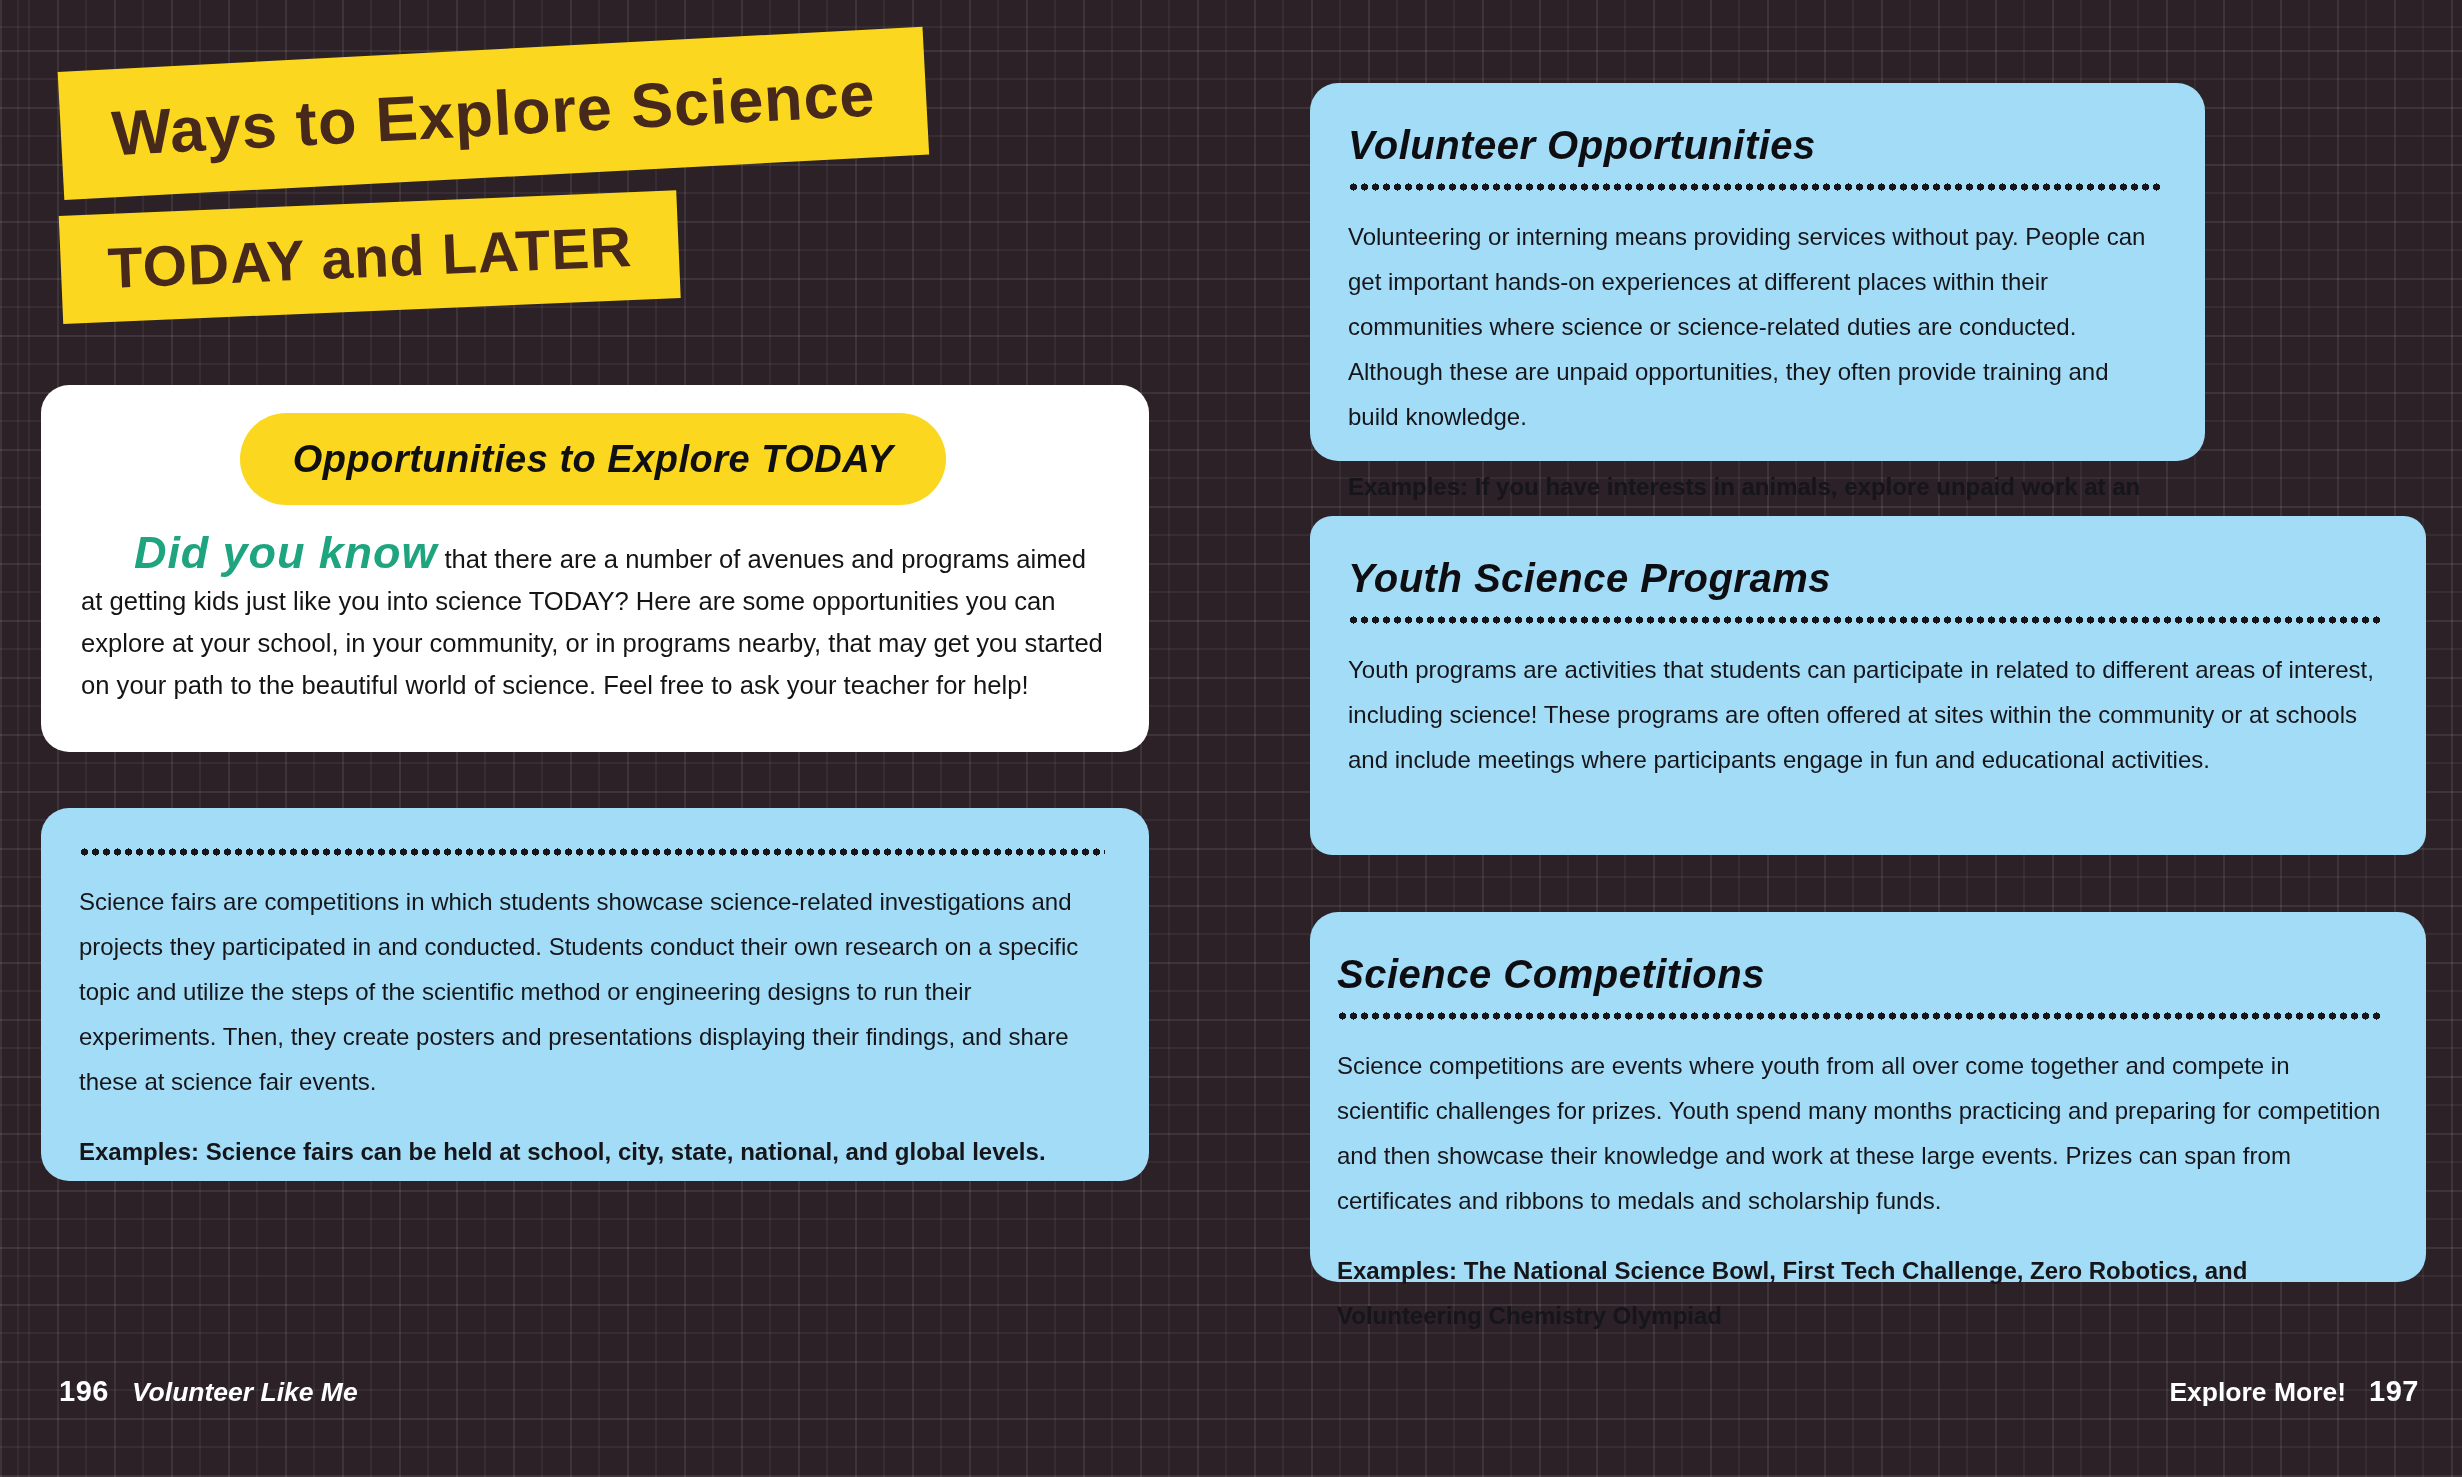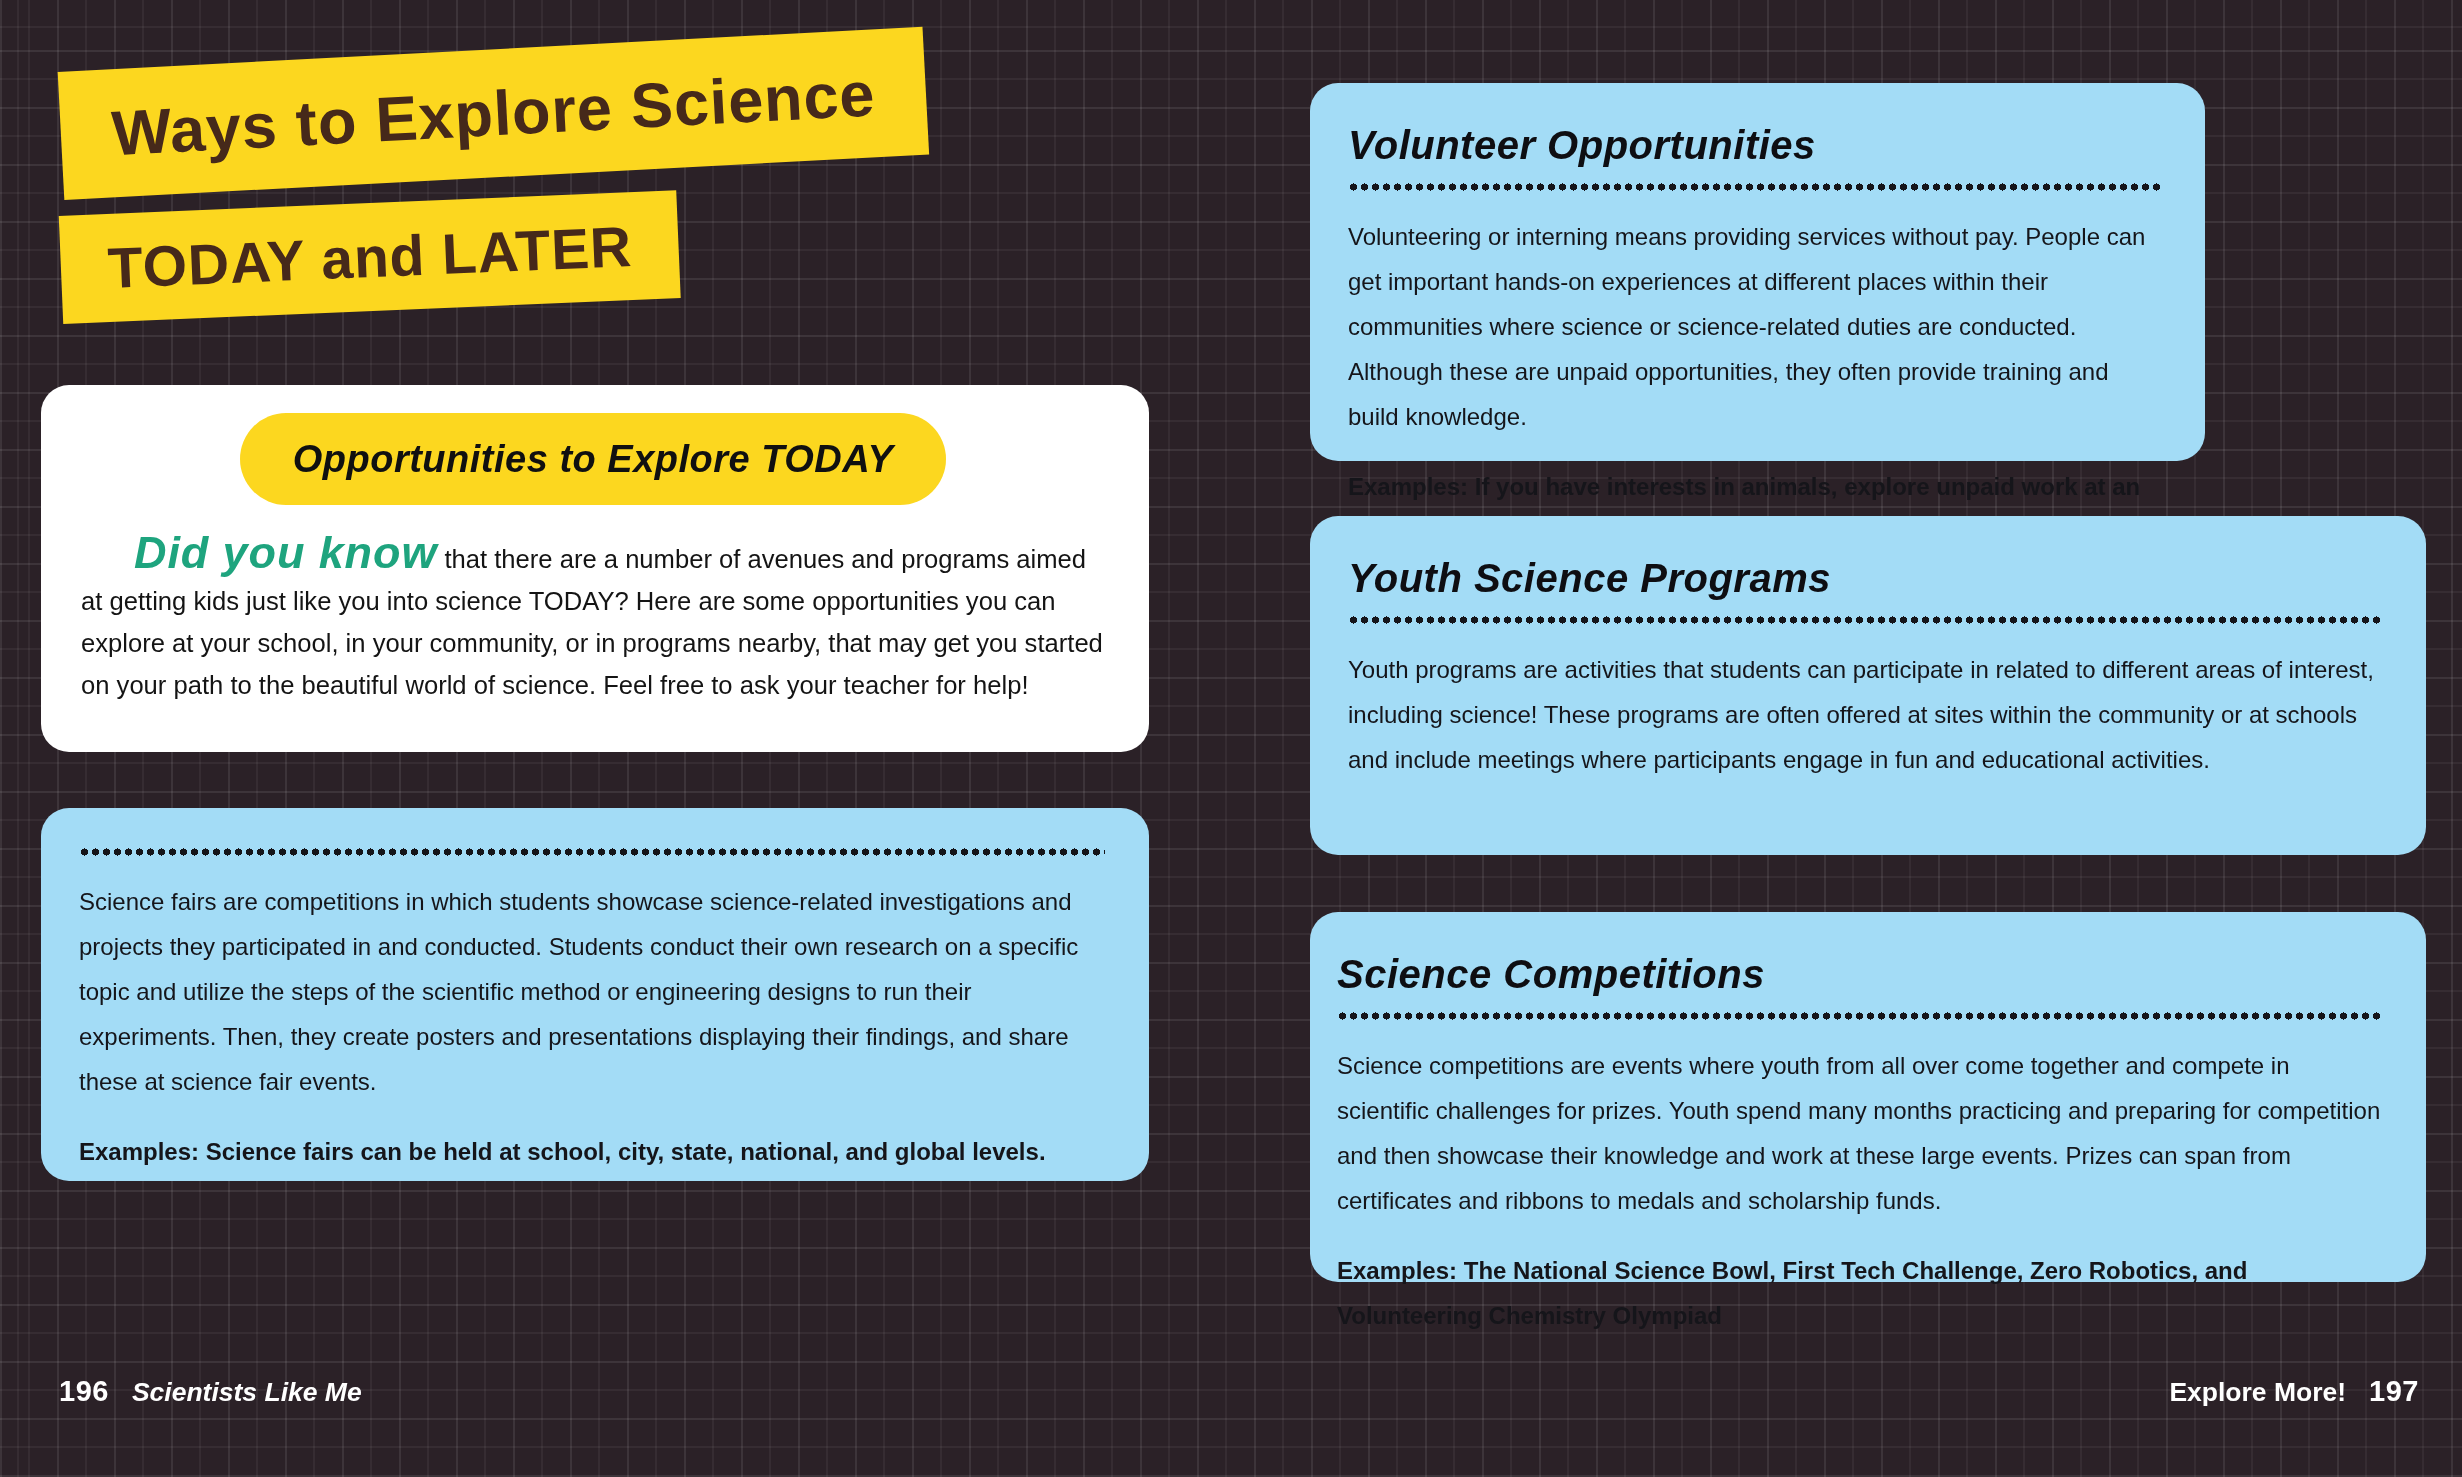--- a/index.html
+++ b/index.html
@@ -91,21 +91,21 @@
     margin-bottom:23px;
   }
   .card .body, .card .examples {
     font-size:24px;
     line-height:45px;
   }
   .card .examples { font-weight:700; margin-top:25.6px; }
 
   .card-fairs        { left:41px;   top:808px; width:1108px; height:373px; }
   .card-volunteer    { left:1310px; top:83px;  width:895px; height:378px; }
-  .card-youth        { left:1310px; top:516px; width:1116px; height:339px; }
+  .card-youth        { left:1310px; top:516px; width:1116px; height:339px;border-radius:22px; }
   .card-competitions { left:1310px; top:912px; width:1116px; height:370px;padding-left:27px; }
 
   
   .footer { position:absolute; top:1375px; color:#ffffff; font-size:26.5px; white-space:nowrap; }
   .footer-left  { left:59px; }
   .footer-right { right:43px; text-align:right; }
   .page-num { font-weight:800; font-size:29px; letter-spacing:0.5px; }
   .book-title { font-weight:700; font-style:italic; margin-left:23px; }
   .section-title { font-weight:700; margin-right:23px; }
 </style>
@@ -148,20 +148,20 @@
   </section>
 
   <section class="card card-competitions">
     <h2>Science Competitions</h2>
     <div class="dots"></div>
     <p class="body">Science competitions are events where youth from all over come together and compete in scientific challenges for prizes. Youth spend many months practicing and preparing for competition and then showcase their knowledge and work at these large events. Prizes can span from certificates and ribbons to medals and scholarship funds.</p>
     <p class="examples">Examples: The National Science Bowl, First Tech Challenge, Zero Robotics, and Volunteering Chemistry Olympiad</p>
   </section>
 
   <div class="footer footer-left">
-    <span class="page-num">196</span><span class="book-title">Scientists Like Me</span>
+    <span class="page-num">196</span><span class="book-title">Volunteer Like Me</span>
   </div>
   <div class="footer footer-right">
     <span class="section-title">Explore More!</span><span class="page-num">197</span>
   </div>
 
 </div>
 
 
 </body></html>

